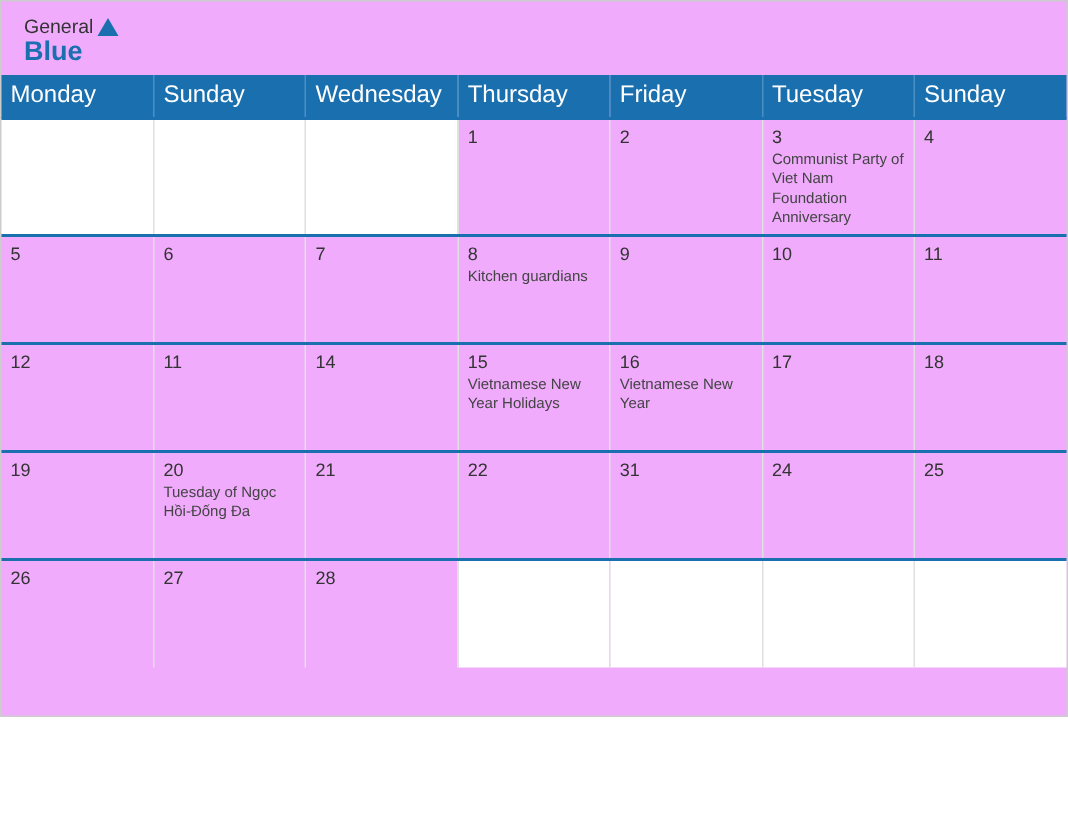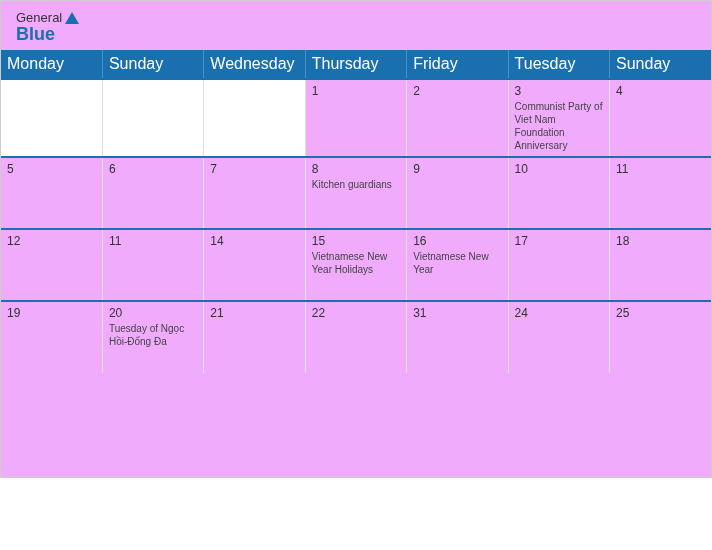--- a/index.html
+++ b/index.html
@@ -202,15 +202,30 @@
           <td>
             <span class="day-number">31</span>
           </td>
           <td>
             <span class="day-number">24</span>
           </td>
           <td>
             <span class="day-number">25</span>
           </td>
         </tr>
+        <tr>
+          <td>
+            <span class="day-number">26</span>
+          </td>
+          <td>
+            <span class="day-number">27</span>
+          </td>
+          <td>
+            <span class="day-number">28</span>
+          </td>
+          <td class="empty-cell"></td>
+          <td class="empty-cell"></td>
+          <td class="empty-cell"></td>
+          <td class="empty-cell"></td>
+        </tr>
       </tbody>
   </table>
 </div>
 
 </body></html>

